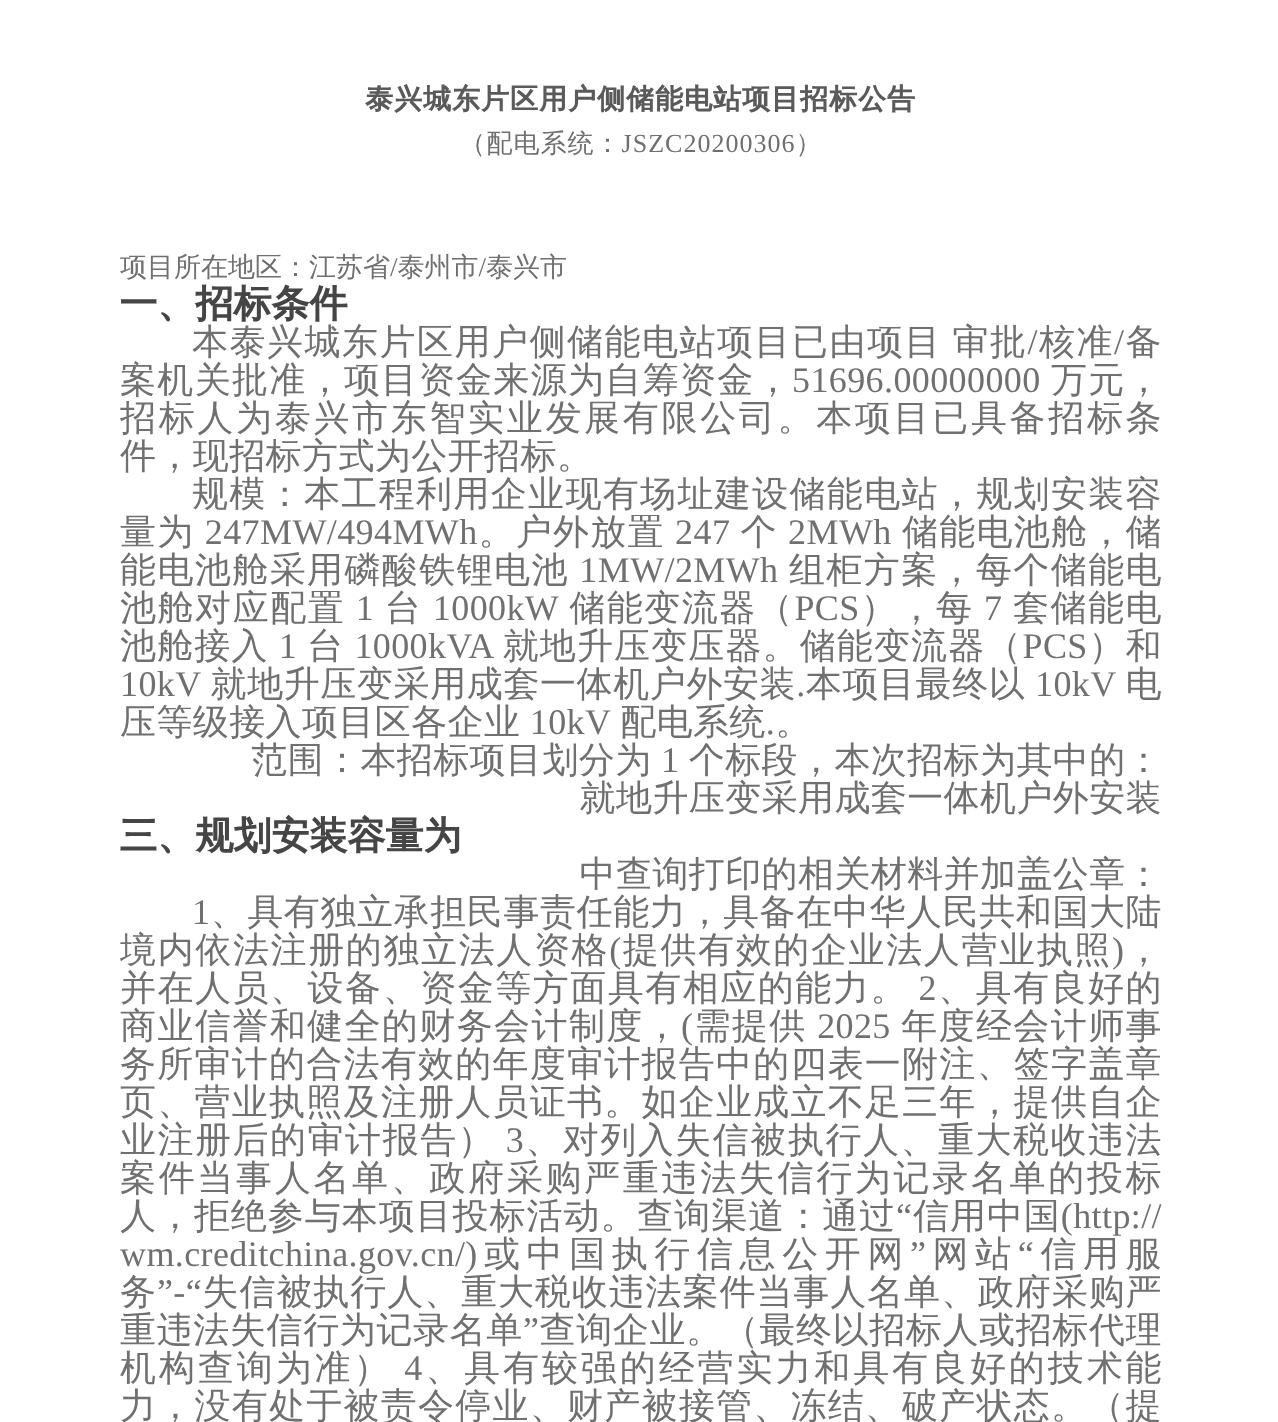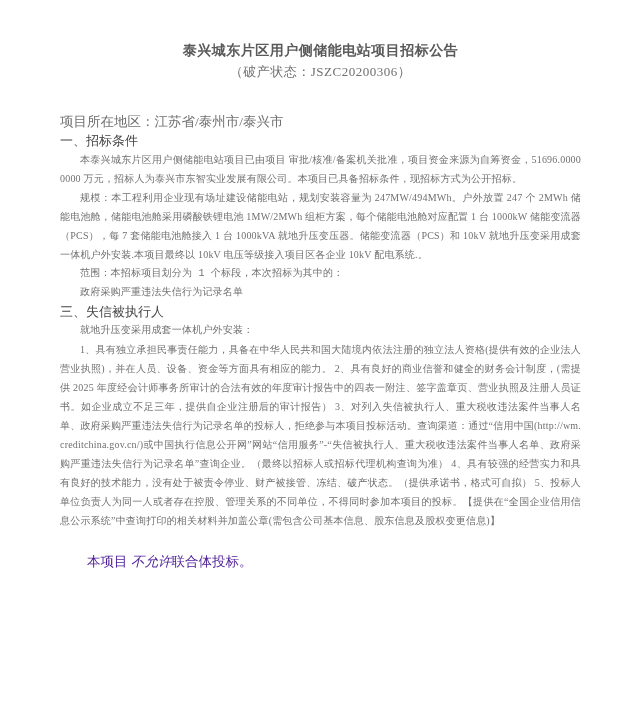--- a/index.html
+++ b/index.html
@@ -33,75 +33,74 @@
   .doc-subtitle {
     text-align: center;
     font-size: 13px;
     font-weight: normal;
     color: #6f6f6f;
     line-height: 21px;
     margin: 0 0 0 0;
     letter-spacing: 0.5px;
   }
   .meta-line {
-    margin: 30px 0 0 0;
+    margin: 42px 0 0 0;
     font-size: 13.5px;
     line-height: 19px;
     color: #707070;
   }
   .section-heading {
     margin: 0;
-    font-size: 13px;
-    font-weight: normal;
+    font-size: 19px;
+    font-weight: bold;
     color: #454545;
     line-height: 19px;
   }
   .para {
     margin: 0;
-    font-size: 10px;
+    font-size: 18px;
     line-height: 19px;
     color: #707070;
     text-indent: 2em;
     text-align: justify;
     letter-spacing: 0.2px;
     word-break: break-all;
   }
   .para.no-justify {
-    text-align: left;
-    font-family: Liberation Mono, monospace;
+    text-align: right;
   }
   .footer-para {
     margin: 22px 0 0 0;
     font-size: 13.5px;
     line-height: 19px;
     color: #4c1d95;
     text-indent: 2em;
     white-space: pre-wrap;
   }
   .footer-para em {
     font-style: italic;
   }
 </style>
 </head>
 <body>
 
 <div class="page">
 
   <p class="doc-title">泰兴城东片区用户侧储能电站项目招标公告</p>
 
-  <p class="doc-subtitle">（破产状态：JSZC20200306）</p>
+  <p class="doc-subtitle">（配电系统：JSZC20200306）</p>
 
   <p class="meta-line">项目所在地区：江苏省/泰州市/泰兴市</p>
 
   <h2 class="section-heading">一、招标条件</h2>
   <p class="para">本泰兴城东片区用户侧储能电站项目已由项目 审批/核准/备案机关批准，项目资金来源为自筹资金，51696.00000000 万元，招标人为泰兴市东智实业发展有限公司。本项目已具备招标条件，现招标方式为公开招标。</p>
 
   <p class="para">规模：本工程利用企业现有场址建设储能电站，规划安装容量为 247MW/494MWh。户外放置 247 个 2MWh 储能电池舱，储能电池舱采用磷酸铁锂电池 1MW/2MWh 组柜方案，每个储能电池舱对应配置 1 台 1000kW 储能变流器（PCS），每 7 套储能电池舱接入 1 台 1000kVA 就地升压变压器。储能变流器（PCS）和 10kV 就地升压变采用成套一体机户外安装.本项目最终以 10kV 电压等级接入项目区各企业 10kV 配电系统.。</p>
   <p class="para no-justify">范围：本招标项目划分为 1 个标段，本次招标为其中的：</p>
-  <p class="para no-justify">政府采购严重违法失信行为记录名单</p>
+  <p class="para no-justify">就地升压变采用成套一体机户外安装</p>
 
-  <h2 class="section-heading">三、失信被执行人</h2>
-  <p class="para no-justify">就地升压变采用成套一体机户外安装：</p>
+  <h2 class="section-heading">三、规划安装容量为</h2>
+  <p class="para no-justify">中查询打印的相关材料并加盖公章：</p>
   <p class="para">1、具有独立承担民事责任能力，具备在中华人民共和国大陆境内依法注册的独立法人资格(提供有效的企业法人营业执照)，并在人员、设备、资金等方面具有相应的能力。 2、具有良好的商业信誉和健全的财务会计制度，(需提供 2025 年度经会计师事务所审计的合法有效的年度审计报告中的四表一附注、签字盖章页、营业执照及注册人员证书。如企业成立不足三年，提供自企业注册后的审计报告） 3、对列入失信被执行人、重大税收违法案件当事人名单、政府采购严重违法失信行为记录名单的投标人，拒绝参与本项目投标活动。查询渠道：通过“信用中国(http://wm.creditchina.gov.cn/)或中国执行信息公开网”网站“信用服务”-“失信被执行人、重大税收违法案件当事人名单、政府采购严重违法失信行为记录名单”查询企业。（最终以招标人或招标代理机构查询为准） 4、具有较强的经营实力和具有良好的技术能力，没有处于被责令停业、财产被接管、冻结、破产状态。（提供承诺书，格式可自拟） 5、投标人单位负责人为同一人或者存在控股、管理关系的不同单位，不得同时参加本项目的投标。【提供在“全国企业信用信息公示系统”中查询打印的相关材料并加盖公章(需包含公司基本信息、股东信息及股权变更信息)】</p>
 
   <p class="footer-para"><span>本项目 </span><em>不允许</em><span>联合体投标。</span></p>
 
 </div>
 
 </body></html>

